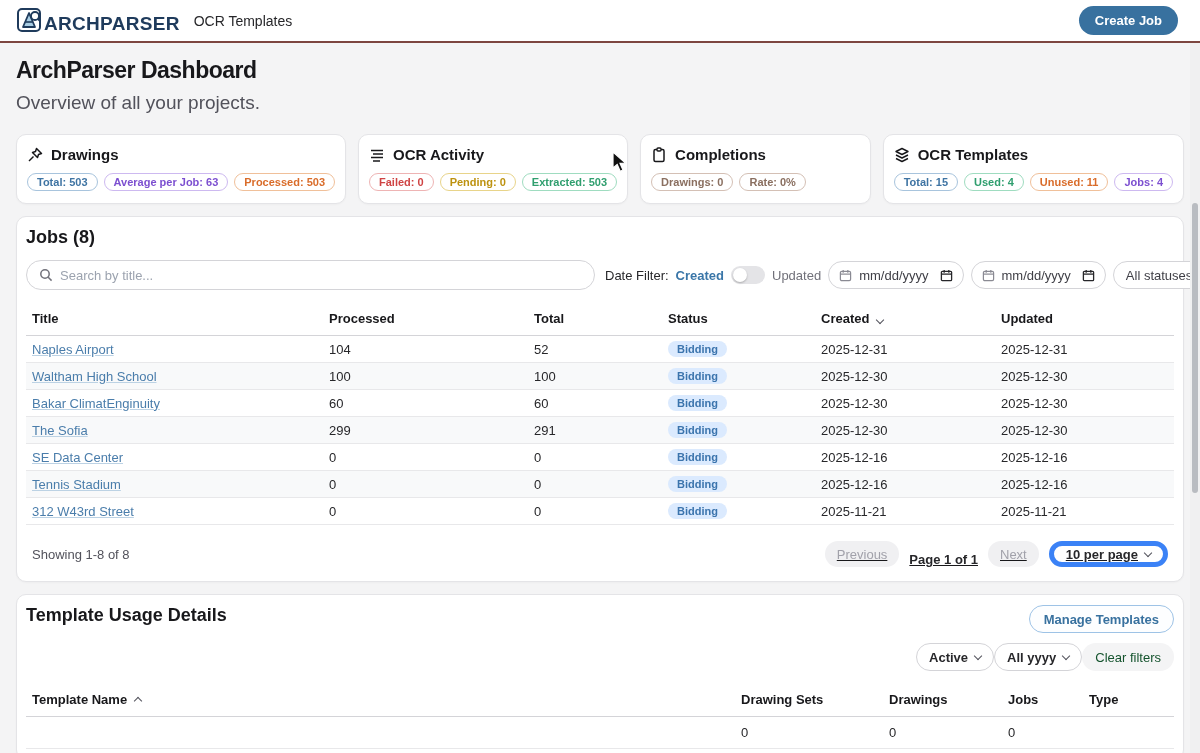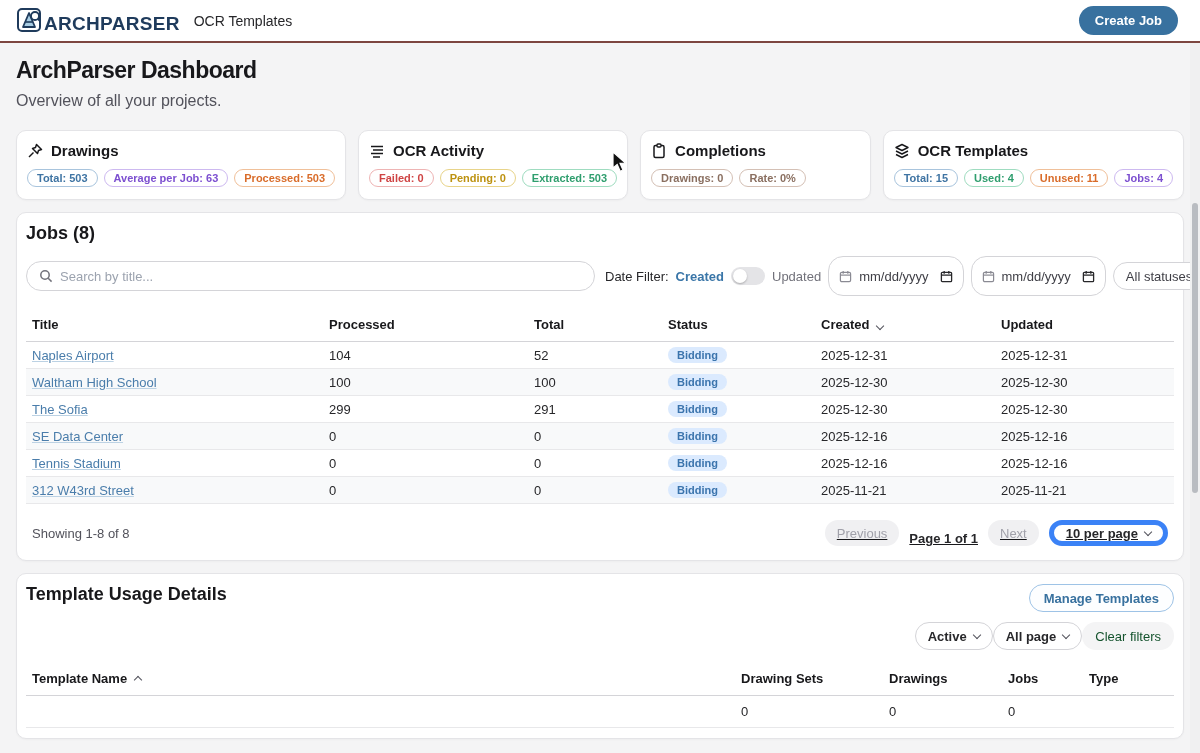--- a/index.html
+++ b/index.html
@@ -12,21 +12,21 @@
   .brand { font-size:19px; font-weight:800; color:#1f3b5c; letter-spacing:.3px; }
   .nav-label { font-size:14px; color:#27272a; margin-left:14px; }
   .spacer { flex:1; }
   .create-btn { background:#38719f; color:#fff; font-size:13px; font-weight:600; border:none;
     border-radius:15px; padding:7px 16px; cursor:pointer; font-family:inherit; }
   .header-divider { height:2px; background:#7d4640; }
 
   
   .content { background:#f4f4f5; height:710px; padding:14px 16px 0 16px; overflow:hidden; position:relative; }
   .page-title { font-size:23px; font-weight:700; color:#18181b; letter-spacing:-.5px; }
-  .page-subtitle { font-size:16px; color:#52525b; margin-top:8px; }
+  .page-subtitle { font-size:19px; color:#52525b; margin-top:8px; }
 
   .cards-row { display:flex; gap:12px; margin-top:20px; }
   .card { flex:1; background:#fff; border:1px solid #e4e4e7; border-radius:10px; padding:11px 10px 12px 10px;
     box-shadow:0 1px 2px rgba(0,0,0,.03); }
   .card-title-row { display:flex; align-items:center; gap:8px; font-size:15px; font-weight:700; color:#18181b; }
   .badge-row { display:flex; gap:6px; margin-top:10px; flex-wrap:nowrap; }
   .pill { display:inline-flex; align-items:center; border:1px solid; border-radius:12px; padding:2px 9px;
     font-size:11px; font-weight:700; background:#fff; white-space:nowrap; }
   .tone-blue   { color:#3f74a3; border-color:#a8c4dd; }
   .tone-purple { color:#7c4fd0; border-color:#cdb9f0; }
@@ -45,21 +45,21 @@
   .search-pill { flex:0 0 569px; height:30px; border:1px solid #d4d4d8; border-radius:16px;
     display:flex; align-items:center; padding:0 12px; gap:7px; background:#fff; }
   .search-pill input { border:none; outline:none; flex:1; font-size:13px; color:#3f3f46; font-family:inherit; background:transparent; }
   .search-pill input::placeholder { color:#9ca3af; }
   .df-label { font-size:13px; color:#27272a; margin-left:3px; white-space:nowrap; }
   .df-created { font-size:13px; font-weight:700; color:#3a76a8; white-space:nowrap; }
   .df-updated { font-size:13px; color:#71717a; white-space:nowrap; }
   .toggle { width:34px; height:18px; background:#e4e4e7; border-radius:9px; position:relative; flex:none; cursor:pointer; }
   .toggle .knob { position:absolute; left:2px; top:2px; width:14px; height:14px; background:#fff; border-radius:50%;
     box-shadow:0 1px 2px rgba(0,0,0,.25); }
-  .date-pill { height:40px; border:1px solid #d4d4d8; border-radius:15px; background:#fff;
+  .date-pill { height:28px; border:1px solid #d4d4d8; border-radius:15px; background:#fff;
     display:flex; align-items:center; gap:7px; padding:0 10px; font-size:13px; color:#3f3f46; white-space:nowrap; cursor:pointer; }
   .dd-pill { height:28px; border:1px solid #d4d4d8; border-radius:15px; background:#fff;
     display:flex; align-items:center; gap:7px; padding:0 12px; font-size:13px; color:#3f3f46; white-space:nowrap; cursor:pointer; }
   .disabled-pill { height:28px; border:none; border-radius:15px; background:#f4f4f5; color:#14532d;
     display:flex; align-items:center; padding:0 13px; font-size:13px; white-space:nowrap; }
 
   .chev { width:6px; height:6px; border-right:1.6px solid #52525b; border-bottom:1.6px solid #52525b;
     display:inline-block; transform:rotate(45deg); margin-top:-3px; }
   .chev.up { transform:rotate(-135deg); margin-top:3px; }
 
@@ -275,20 +275,28 @@
         </tr>
         <tr>
           <td><a class="job-link">Waltham High School</a></td>
           <td>100</td>
           <td>100</td>
           <td><span class="status-badge">Bidding</span></td>
           <td>2025-12-30</td>
           <td>2025-12-30</td>
         </tr>
         <tr>
+          <td><a class="job-link">Bakar ClimatEnginuity</a></td>
+          <td>60</td>
+          <td>60</td>
+          <td><span class="status-badge">Bidding</span></td>
+          <td>2025-12-30</td>
+          <td>2025-12-30</td>
+        </tr>
+        <tr>
           <td><a class="job-link">The Sofia</a></td>
           <td>299</td>
           <td>291</td>
           <td><span class="status-badge">Bidding</span></td>
           <td>2025-12-30</td>
           <td>2025-12-30</td>
         </tr>
         <tr>
           <td><a class="job-link">SE Data Center</a></td>
           <td>0</td>
@@ -334,21 +342,21 @@
     <div class="tmpl-head">
       <div class="section-title">Template Usage Details</div>
       <button class="manage-btn">Manage Templates</button>
     </div>
     <div class="tmpl-filters">
       <div class="dd-pill">
         <span>Active</span>
         <span class="chev"></span>
       </div>
       <div class="dd-pill">
-        <span>All page</span>
+        <span>All yyyy</span>
         <span class="chev"></span>
       </div>
       <div class="disabled-pill">Clear filters</div>
     </div>
 
     <table class="tmpl-table">
       <colgroup>
           <col style="width:709px">
           <col style="width:148px">
           <col style="width:119px">

